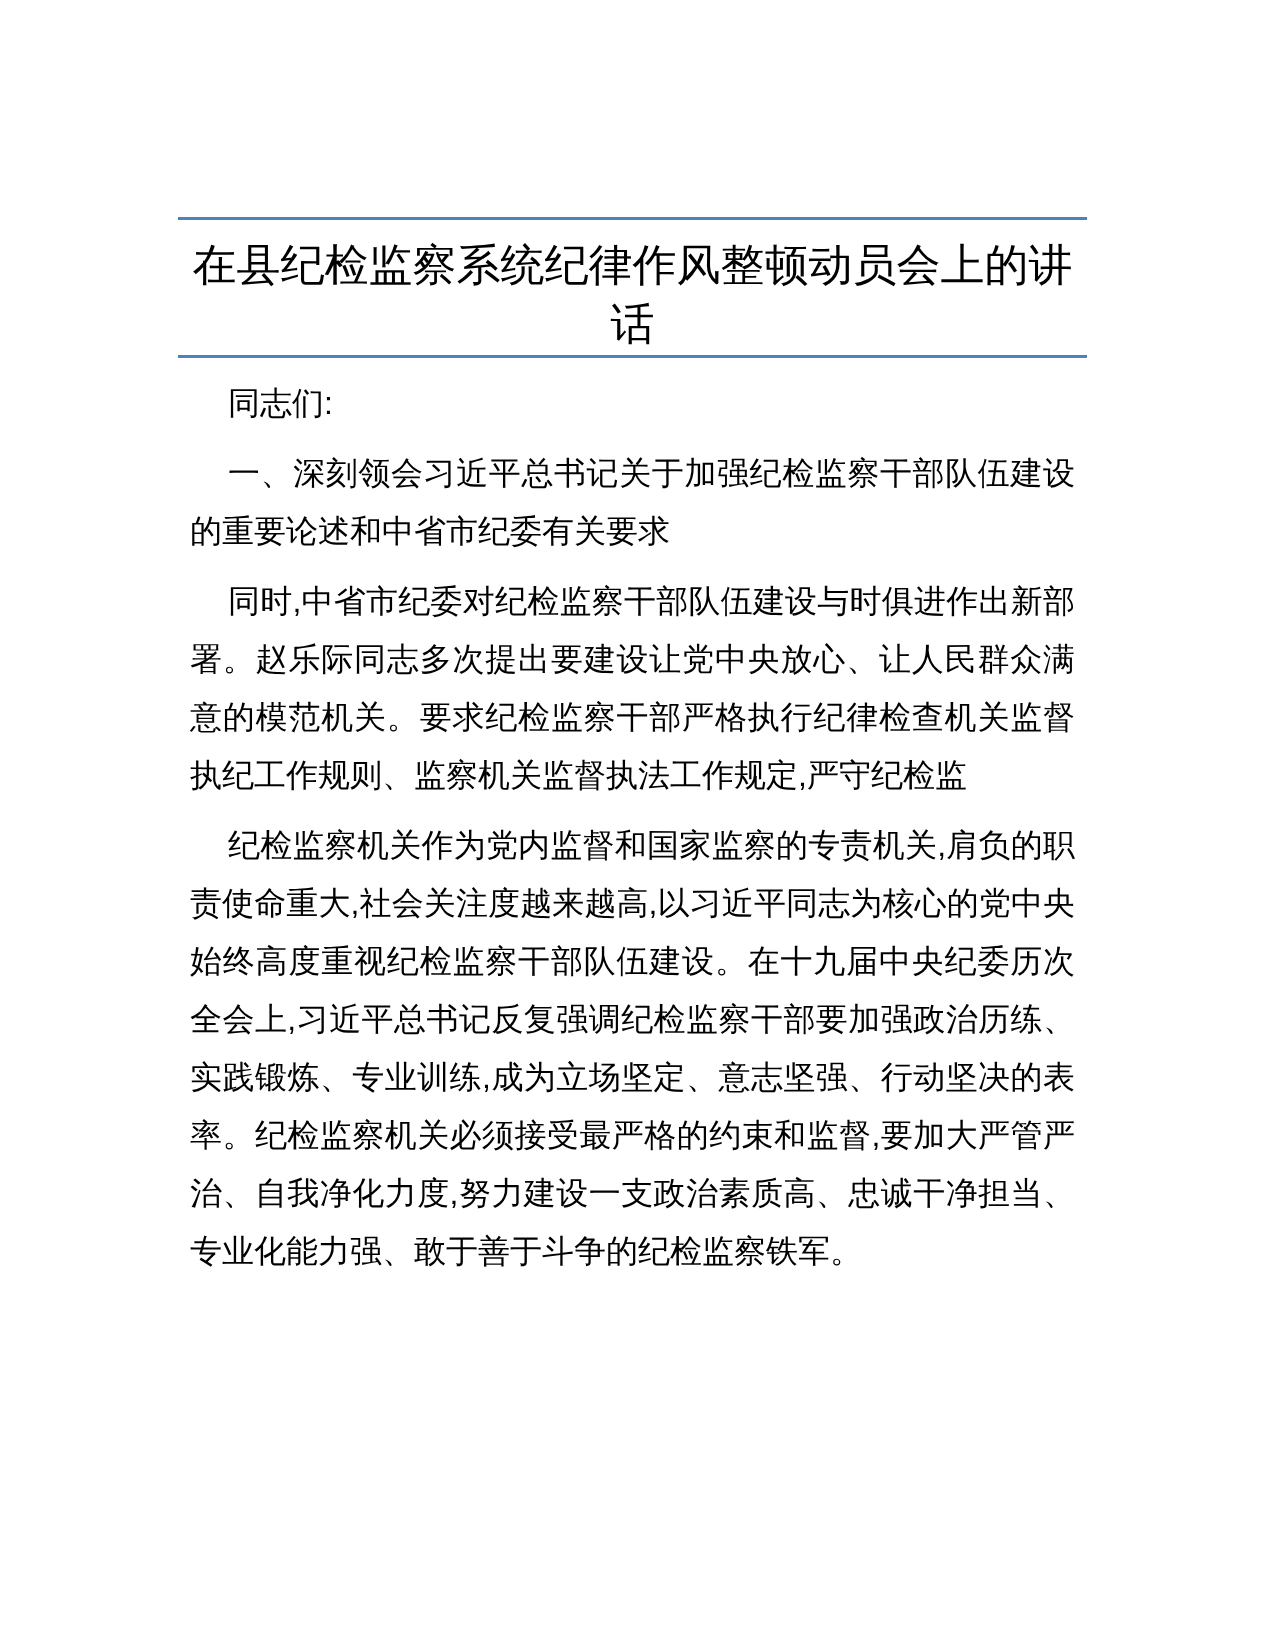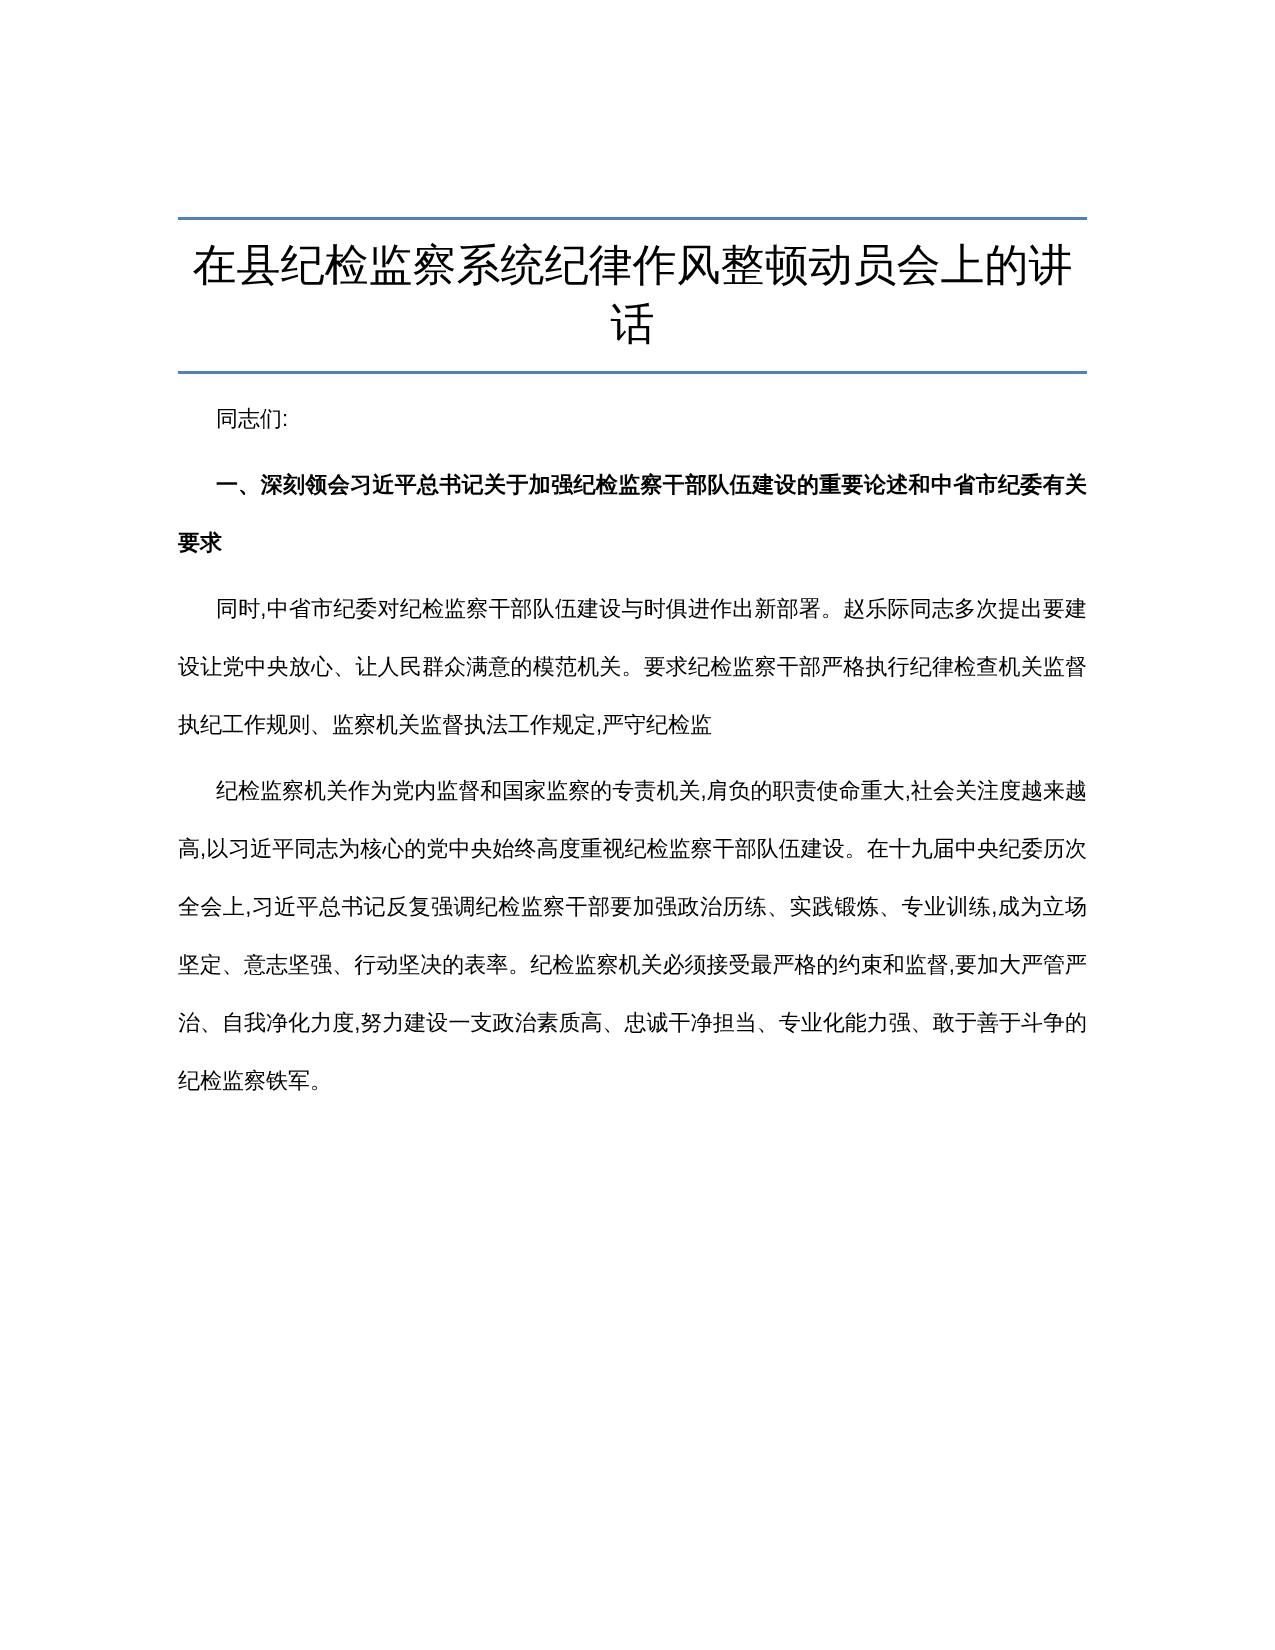--- a/index.html
+++ b/index.html
@@ -22,37 +22,37 @@
     height: 3px;
     width: 100%;
     background: var(--accent);
   }
   .doc-title {
     font-size: 44px;
     line-height: 59px;
     font-weight: normal;
     text-align: center;
     margin: 0;
-    padding: 15px 0 18px 0;
+    padding: 15px 0 2px 0;
     letter-spacing: 0;
   }
   .body-text {
     margin-top: 16px;
   }
   .body-text p {
-    font-size: 22px;
+    font-size: 32px;
     line-height: 58px;
-    margin: 0;
+    margin: 12px;
     text-align: justify;
     text-indent: 38px;
     word-break: break-all;
   }
   .body-text p + p { margin-top: 8px; }
   .body-text p.heading {
-    font-weight: bold; 
+    font-weight: normal; 
   }
 </style>
 </head>
 <body>
 
 <div class="page">
 
   <div class="rule"></div>
 
   <h1 class="doc-title">在县纪检监察系统纪律作风整顿动员会上的讲话</h1>

